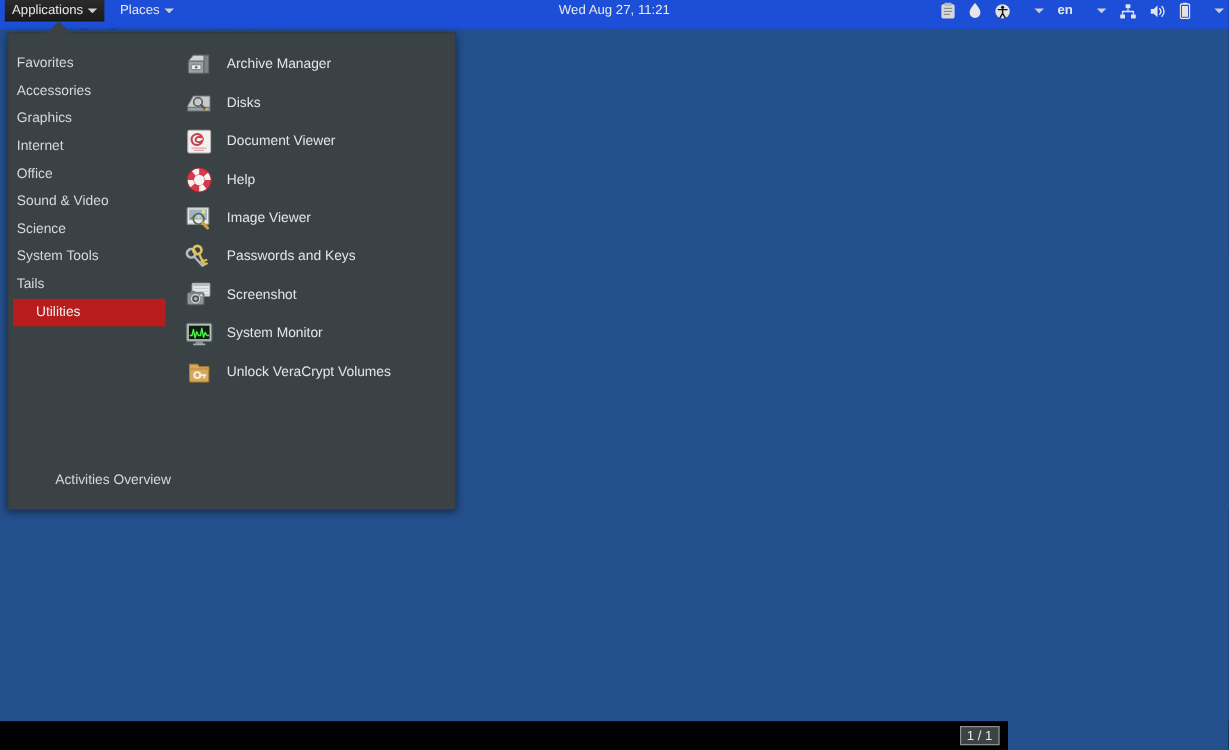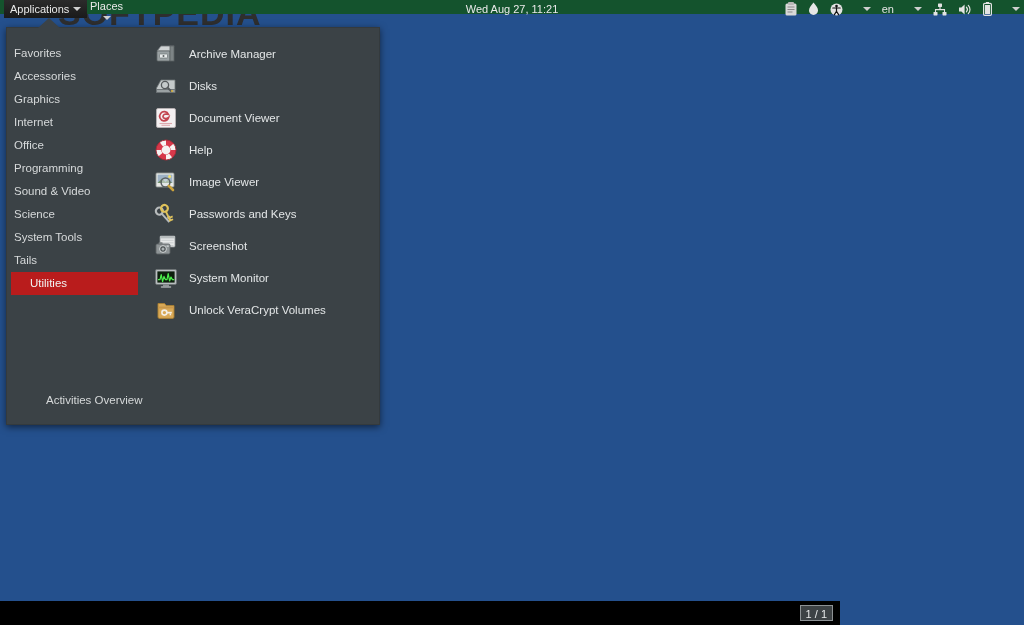--- a/index.html
+++ b/index.html
@@ -41,22 +41,22 @@
     z-index: 2;
     user-select: none;
     white-space: nowrap;
     font-family: "Liberation Sans", sans-serif;
   }
 
   
   #top-panel {
     position: absolute;
     left: 0; top: 0;
-    width: 1024px; height: 14px;
-    background: #14532d;
+    width: 1024px; height: 24px;
+    background: #1d4ed8;
     z-index: 5;
     color: #e8e8e8;
     font-size: 11px;
   }
   .panel-btn {
     position: absolute;
     top: 0;
     height: 18px;
     display: flex;
     align-items: center;
@@ -64,21 +64,21 @@
     padding: 0 6px;
     box-sizing: border-box;
     color: #e9e9e9;
     font-size: 11px;
     white-space: nowrap;
   }
   .panel-btn.active {
     background: linear-gradient(#2b2b2b, #1a1a1a);
   }
   #applications-menu-button { left: 4px; }
-  #places-menu-button { left: 84px; flex-direction: column; }
+  #places-menu-button { left: 94px; }
 
   .caret-down {
     width: 0; height: 0;
     border-left: 4px solid transparent;
     border-right: 4px solid transparent;
     border-top: 4px solid #cfcfcf;
     display: inline-block;
   }
 
   #clock {
@@ -99,20 +99,21 @@
     align-items: center;
     gap: 11px;
   }
   .tray-item {
     display: flex;
     align-items: center;
     gap: 20px;
     height: 18px;
     color: #e5e5e5;
     font-size: 11px;
+    font-weight: bold;
   }
   .tray-icon { display: block; }
 
   
   #applications-menu {
     position: absolute;
     left: 6px; top: 27px;
     width: 374px; height: 398px;
     background: #3b4246;
     box-shadow: 0 2px 7px rgba(0,0,0,0.55);
@@ -312,23 +313,20 @@
       <span>Accessories</span>
     </div>
     <div class="category-item">
       <span>Graphics</span>
     </div>
     <div class="category-item">
       <span>Internet</span>
     </div>
     <div class="category-item">
       <span>Office</span>
-    </div>
-    <div class="category-item">
-      <span>Programming</span>
     </div>
     <div class="category-item">
       <span>Sound &amp; Video</span>
     </div>
     <div class="category-item">
       <span>Science</span>
     </div>
     <div class="category-item">
       <span>System Tools</span>
     </div>

